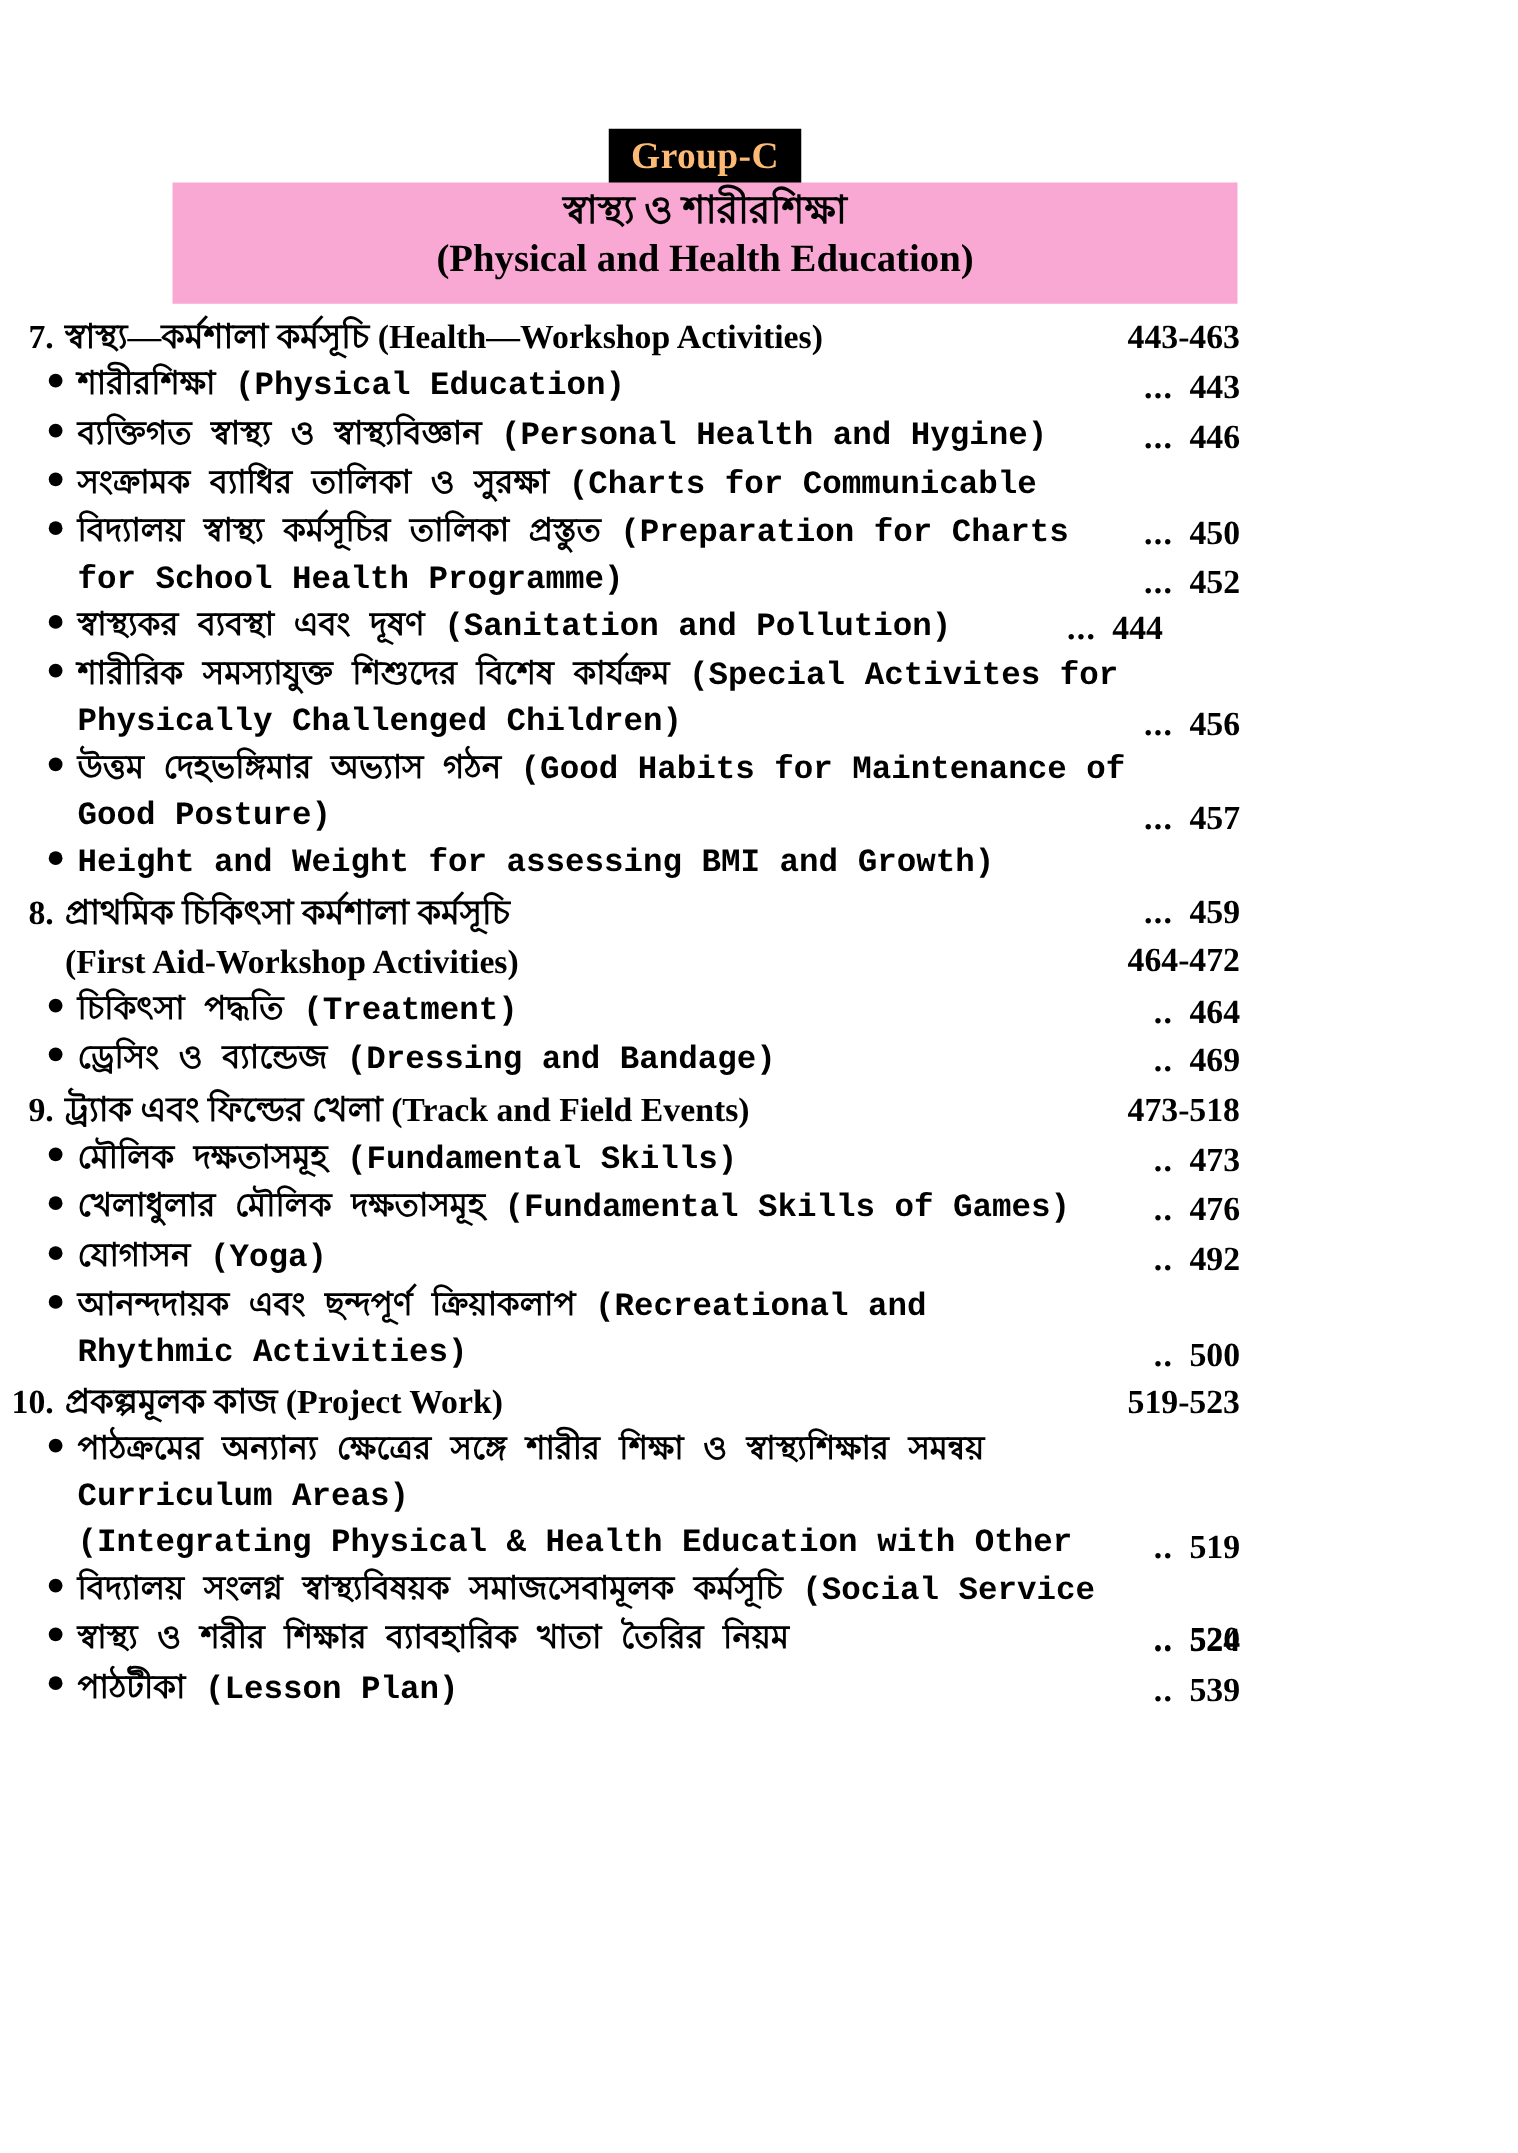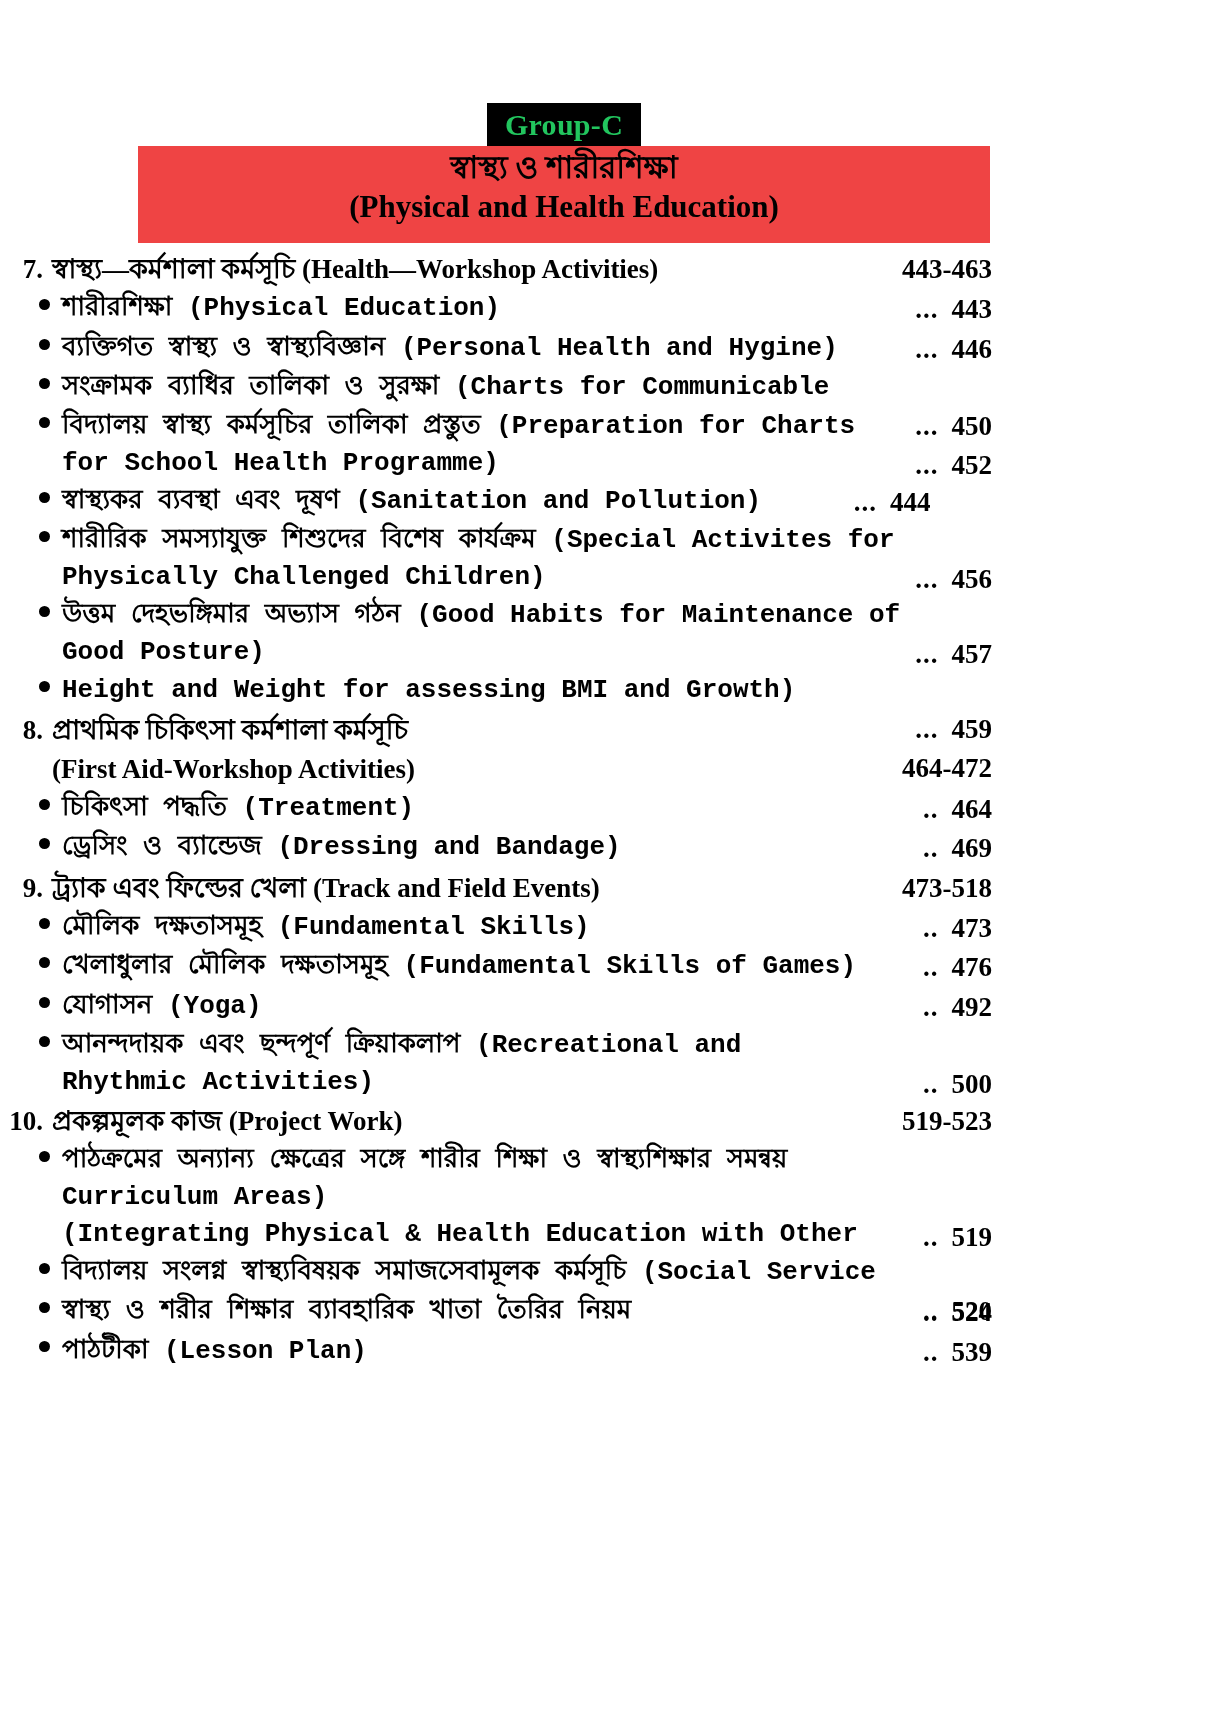--- a/index.html
+++ b/index.html
@@ -28,36 +28,36 @@
   .group-badge-row {
     position: absolute;
     left: 138px;
     top: 103px;
     width: 852px;
     text-align: center;
   }
   .group-badge {
     display: inline-block;
     background: #000000;
-    color: #22c55e;
+    color: #fdba74;
     font-weight: bold;
     font-size: 30px;
     line-height: 1.0;
     padding: 7px 18px 9px 18px;
     letter-spacing: 0.3px;
   }
 
   
   .title-band {
     position: absolute;
     left: 138px;
     top: 146px;
     width: 852px;
     height: 97px;
-    background: #ef4444;
+    background: #f9a8d4;
     text-align: center;
     box-sizing: border-box;
     padding-top: 3px;
   }
   .title-bn {
     font-size: 31px;
     font-weight: bold;
     line-height: 1.25;
     margin: 0;
     font-family: "Liberation Serif", "DejaVu Serif", serif;

